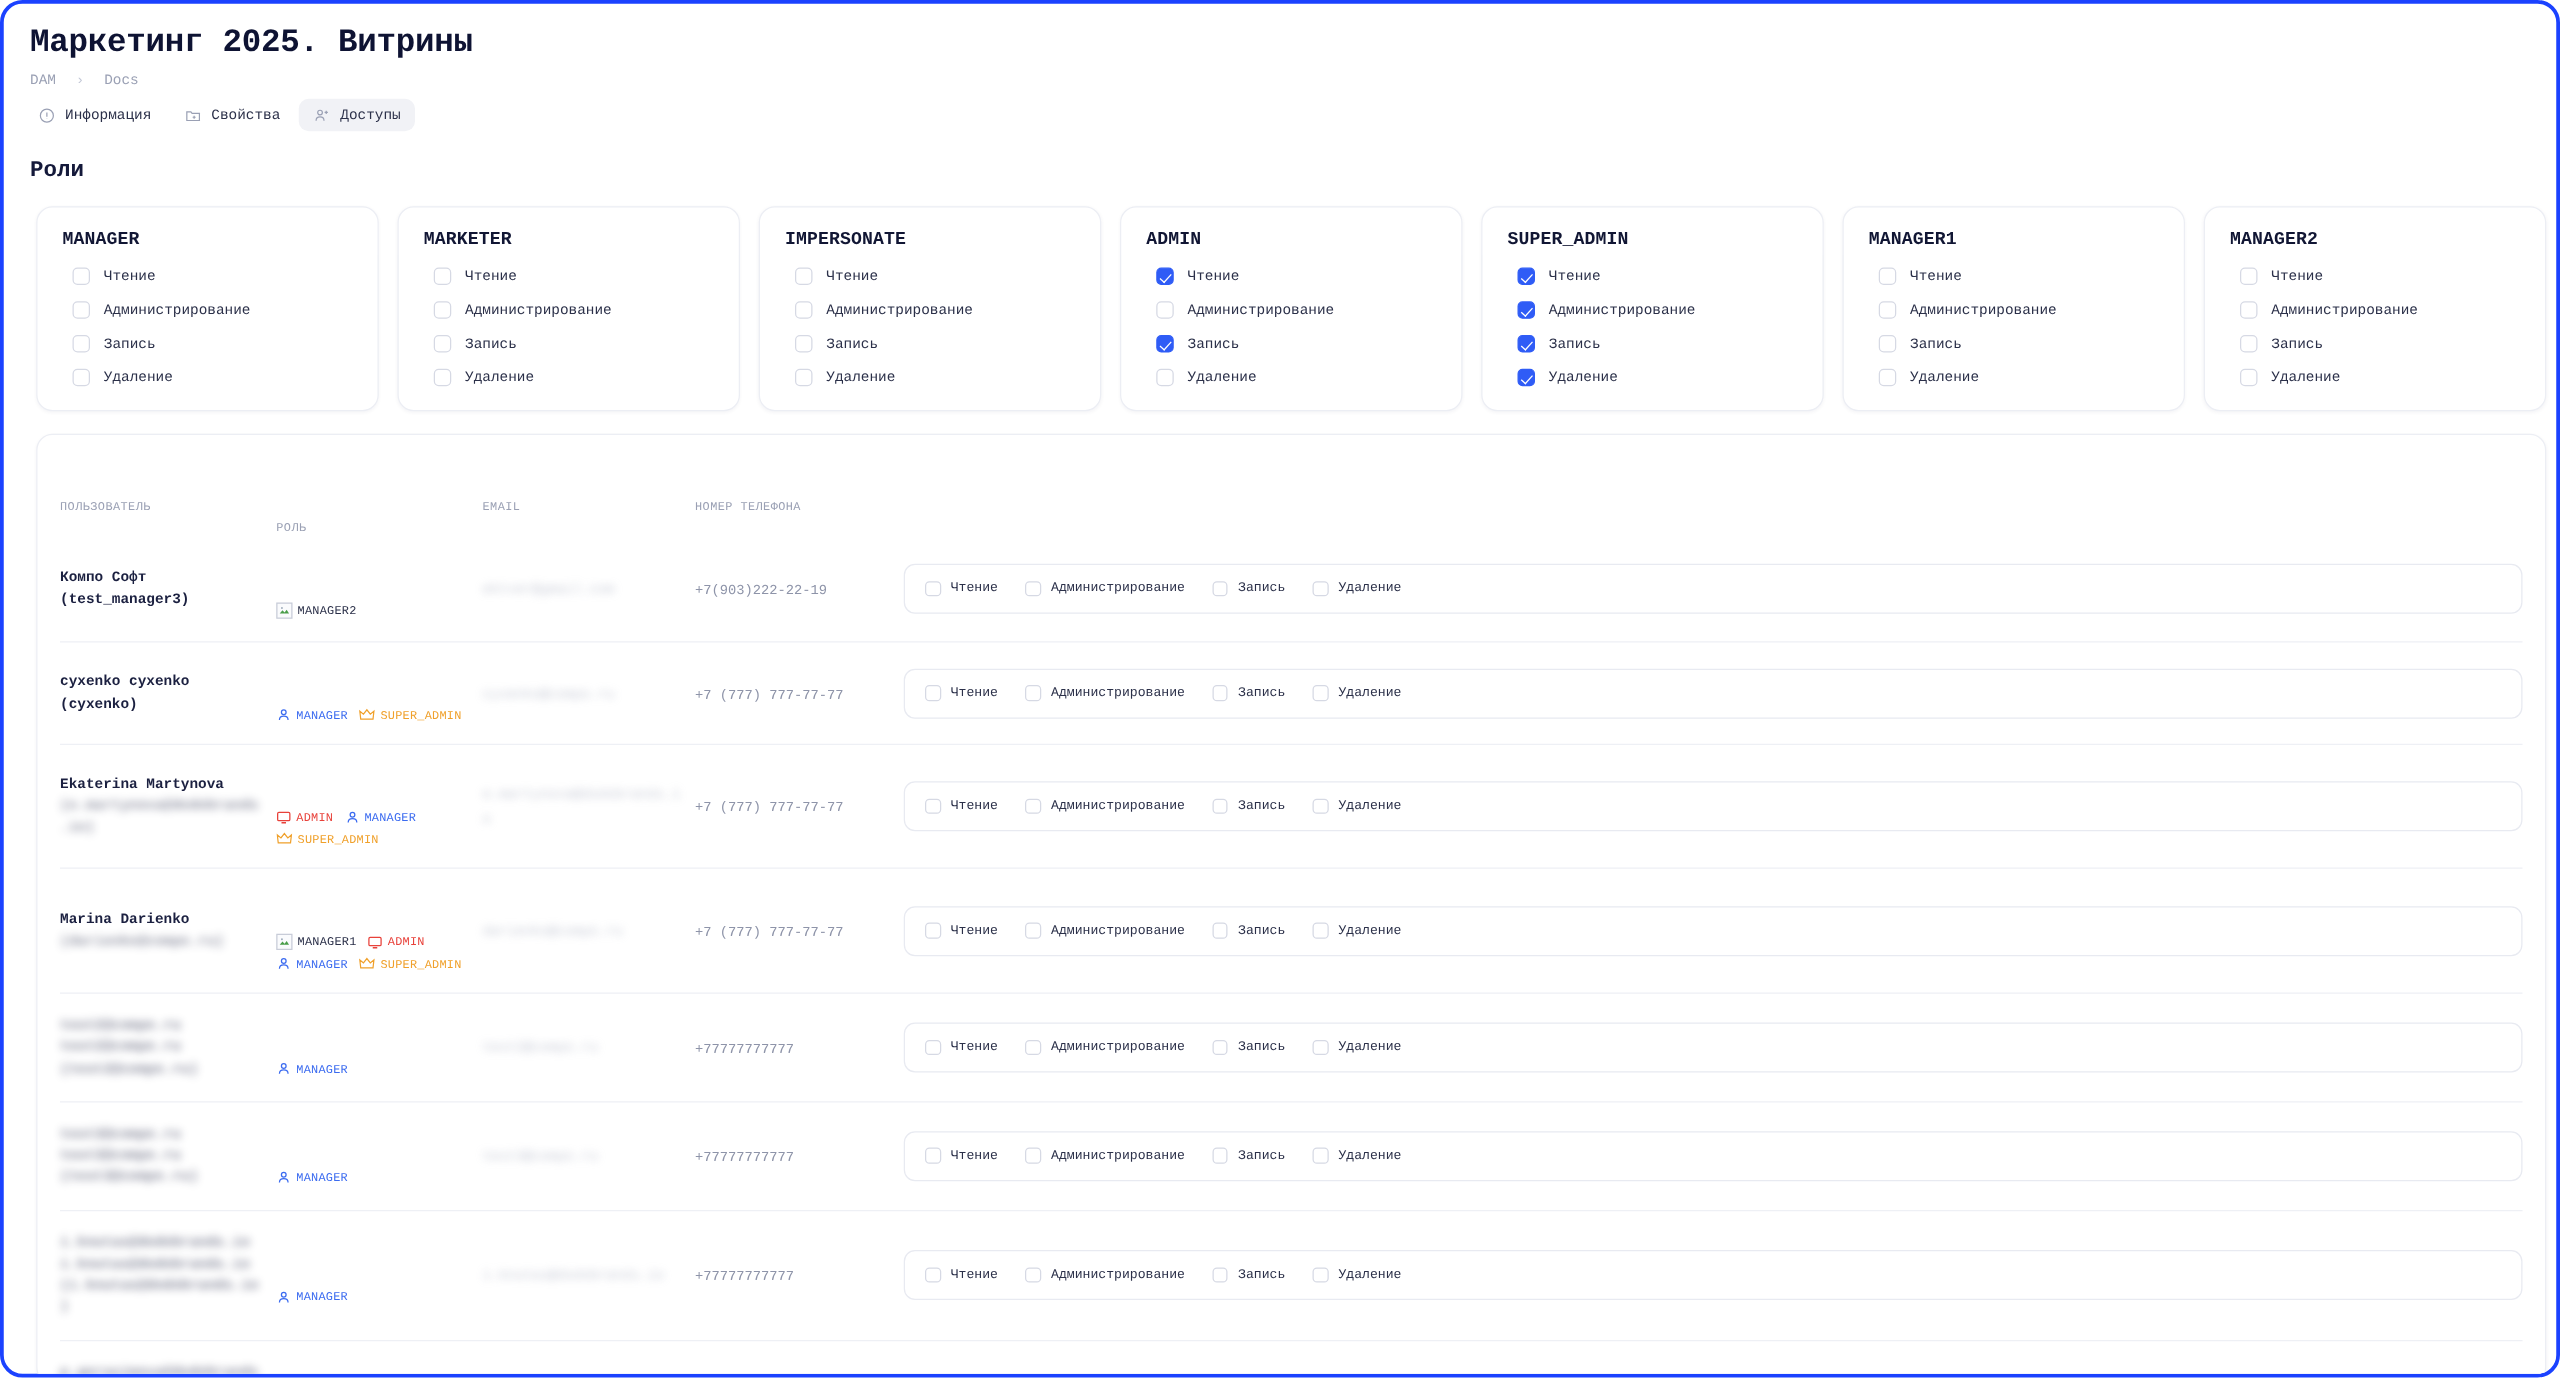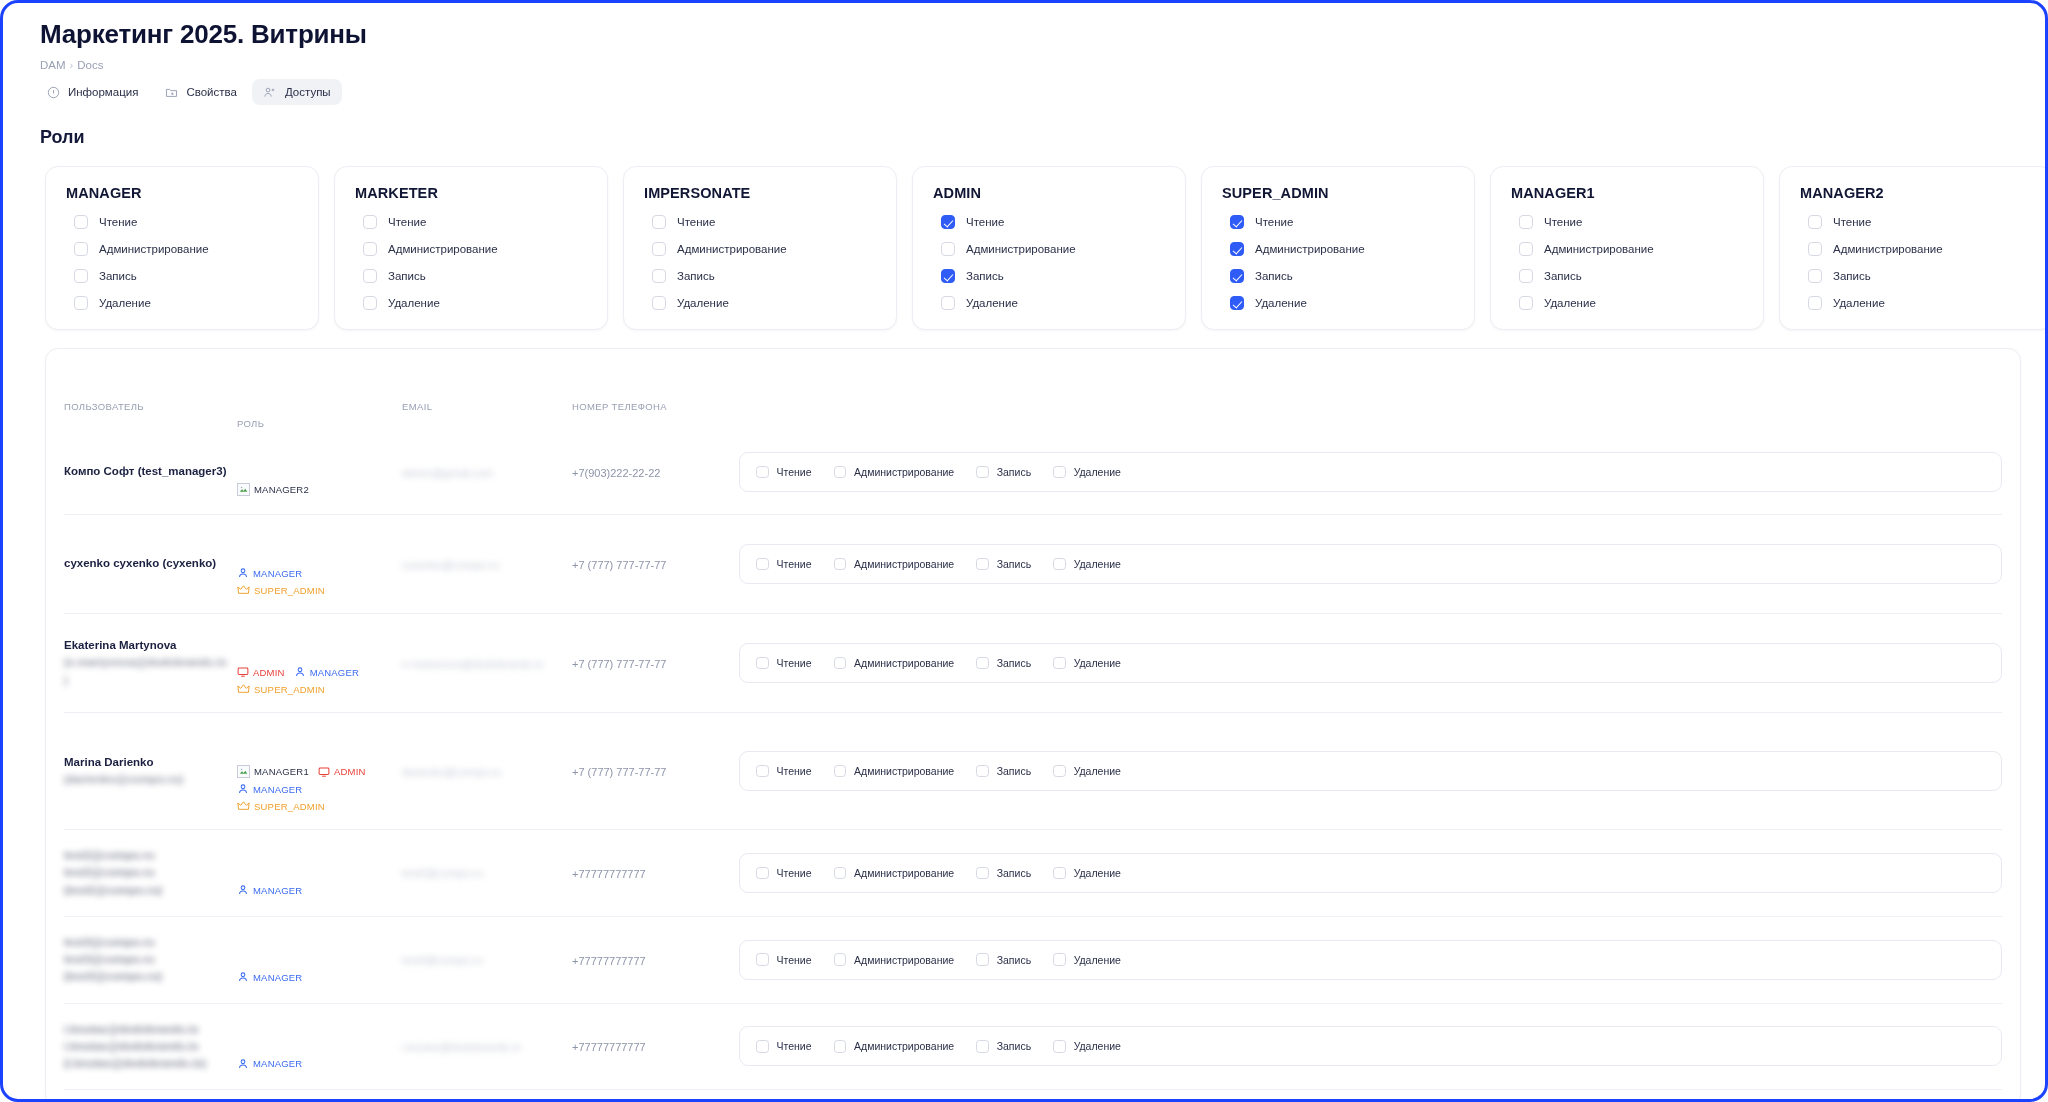--- a/index.html
+++ b/index.html
@@ -14,34 +14,35 @@
     left: 0; top: 0;
     width: 2048px; height: 1102px;
     border: 3px solid #1b42ff;
     border-radius: 18px;
     background: #ffffff;
     overflow: hidden;
   }
   .inner {
     position: absolute;
     left: 0; top: 0; right: 0; bottom: 0;
-    padding: 0 24px;
+    padding: 0 8px;
     overflow: hidden;
+    font-family: Liberation Mono, monospace;
   }
 
   
   .page-title {
     font-size: 26px;
     font-weight: 700;
     color: #0e1333;
     letter-spacing: -0.2px;
     padding: 16px 0 0 13px;
   }
   .breadcrumb {
-    display: flex; align-items: center; gap: 4px;
+    display: flex; align-items: center; gap: 16px;
     padding: 9px 0 0 13px;
     font-size: 11.5px; color: #9aa0b4;
   }
   .breadcrumb .sep { color: #c2c7d6; font-size: 11px; }
   .breadcrumb .crumb { color: #9aa0b4; }
 
   .tabs { display: flex; align-items: center; gap: 4px; padding: 8px 0 0 8px; }
   .tab {
     display: flex; align-items: center; gap: 8px;
     padding: 6px 11px; border-radius: 8px;
@@ -397,21 +398,21 @@
                       <svg width="9" height="9" viewBox="0 0 12 12">
                         <path d="M1 9l3-3.4 2.2 2.4L8.4 5 11 9z" fill="#4a9e4a"></path>
                         <circle cx="3.4" cy="3.2" r="1" fill="#9aa8b8"></circle>
                       </svg>
                     </span>
                     <span>MANAGER2</span>
                   </span>
                 </div>
               </div>
               <div class="c-mail"><span class="mail-cell blur">ektver@gmail.com</span></div>
-              <div class="c-phone"><span class="phone-cell">+7(903)222-22-22</span></div>
+              <div class="c-phone"><span class="phone-cell">+7(903)222-22-19</span></div>
               <div class="c-perm">
                 <div class="perm-box">
                   <span class="perm-item">
                     <span class="cb"></span>
                     <span class="lbl">Чтение</span>
                   </span>
                   <span class="perm-item">
                     <span class="cb"></span>
                     <span class="lbl">Администрирование</span>
                   </span>

